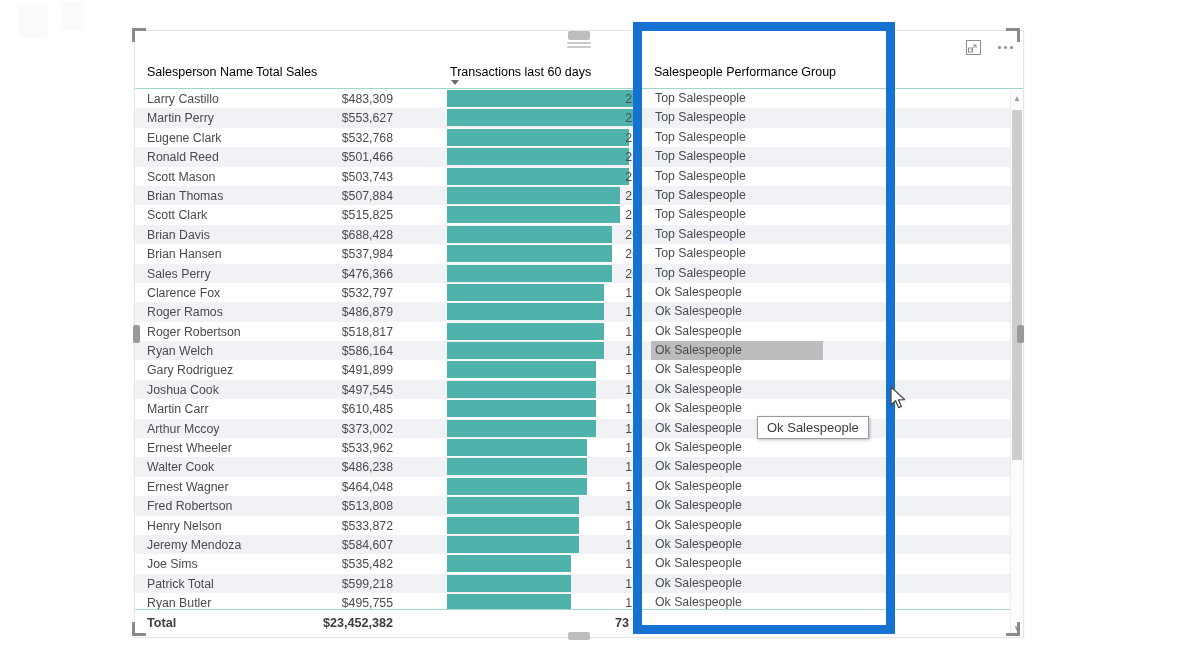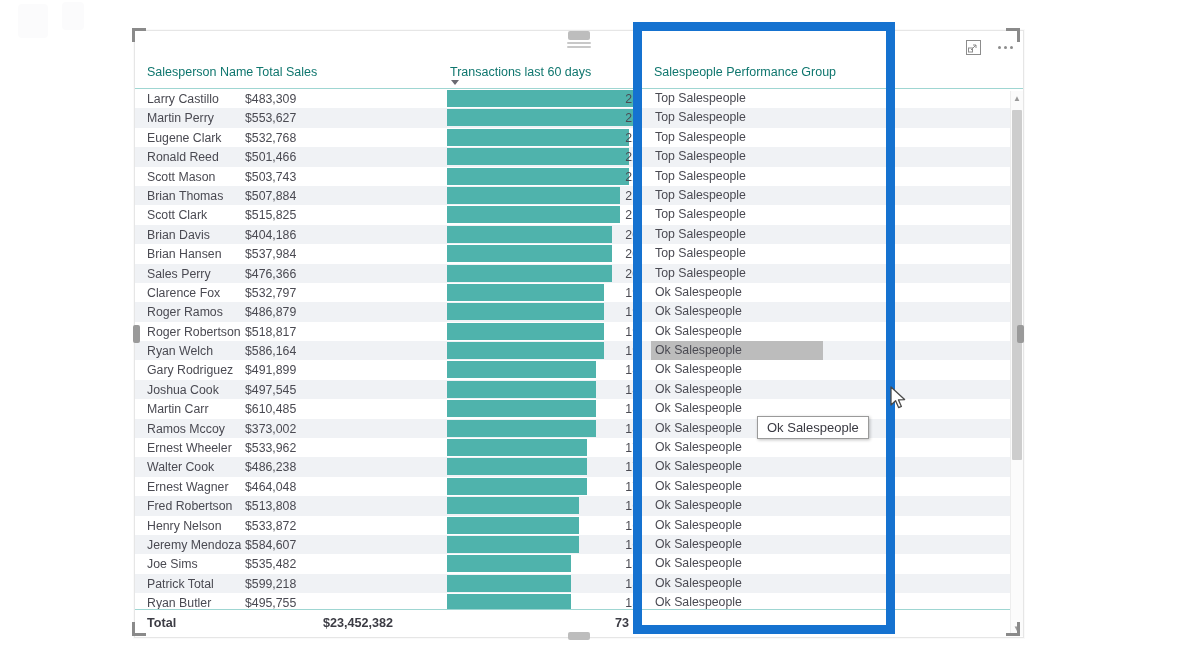--- a/index.html
+++ b/index.html
@@ -46,40 +46,40 @@
   .icon-btn { width:20px; height:20px; display:flex; align-items:center; justify-content:center; cursor:pointer; }
   .ellipsis { display:flex; gap:3px; }
   .ellipsis i { width:3px; height:3px; background:#8c8c8c; border-radius:50%; display:block; }
 
   
   .tbl-wrap { position:absolute; left:0; top:30px; right:0; bottom:0; }
 
   .col-head {
     position:relative; height:28px;
     border-bottom:1px solid #9fd6d2;
-    font-size:12.5px; color:#0f766e;
+    font-size:12.5px; color:#000000;
   }
   .ch { position:absolute; top:4px; white-space:nowrap; }
   .ch-name  { left:12px; }
   .ch-sales { left:121px; }
   .ch-trans { left:315px; }
   .ch-group { left:519px; }
   .sort-caret {
     position:absolute; left:316px; top:19px;
     width:0;height:0;border-left:4px solid transparent;border-right:4px solid transparent;
     border-top:5px solid #6a6a72;
   }
 
   .rows { position:absolute; left:0; top:28px; right:0; bottom:28px; overflow:hidden; }
 
   .row { position:relative; height:19.4px; font-size:12.3px; color:#4a4a52; }
   .row.alt { background:#f0f2f5; }
 
   .c-name  { position:absolute; left:12px;  top:3px; white-space:nowrap; }
-  .c-sales { position:absolute; left:110px; top:3px; width:148px; text-align:left; white-space:nowrap; }
+  .c-sales { position:absolute; left:110px; top:3px; width:148px; text-align:right; white-space:nowrap; }
   .c-bar   { position:absolute; left:312px; top:1px; height:17px; width:190px; }
   .bar-fill{ height:100%; background:#4fb3ac; }
   .c-num   { position:absolute; left:470px; top:3px; width:34px; text-align:right; }
   .c-group { position:absolute; left:516px; top:0px; width:172px; height:19.4px; padding-left:4px; line-height:19.4px; white-space:nowrap; }
   .c-group.hover { background:#bcbcbc; }
 
   
   .total-row {
     position:absolute; left:0; right:0; bottom:0; height:28px;
     border-top:1px solid #9fd6d2;
@@ -210,21 +210,21 @@
             <div class="c-name">Scott Clark</div>
             <div class="c-sales">$515,825</div>
             <div class="c-bar">
               <div class="bar-fill" style="width: 173.478px;"></div>
             </div>
             <div class="c-num">21</div>
             <div class="c-group">Top Salespeople</div>
           </div>
           <div class="row alt">
             <div class="c-name">Brian Davis</div>
-            <div class="c-sales">$404,186</div>
+            <div class="c-sales">$688,428</div>
             <div class="c-bar">
               <div class="bar-fill" style="width: 165.217px;"></div>
             </div>
             <div class="c-num">20</div>
             <div class="c-group">Top Salespeople</div>
           </div>
           <div class="row">
             <div class="c-name">Brian Hansen</div>
             <div class="c-sales">$537,984</div>
             <div class="c-bar">
@@ -299,21 +299,21 @@
           <div class="row">
             <div class="c-name">Martin Carr</div>
             <div class="c-sales">$610,485</div>
             <div class="c-bar">
               <div class="bar-fill" style="width: 148.696px;"></div>
             </div>
             <div class="c-num">18</div>
             <div class="c-group">Ok Salespeople</div>
           </div>
           <div class="row alt">
-            <div class="c-name">Ramos Mccoy</div>
+            <div class="c-name">Arthur Mccoy</div>
             <div class="c-sales">$373,002</div>
             <div class="c-bar">
               <div class="bar-fill" style="width: 148.696px;"></div>
             </div>
             <div class="c-num">18</div>
             <div class="c-group">Ok Salespeople</div>
           </div>
           <div class="row">
             <div class="c-name">Ernest Wheeler</div>
             <div class="c-sales">$533,962</div>

